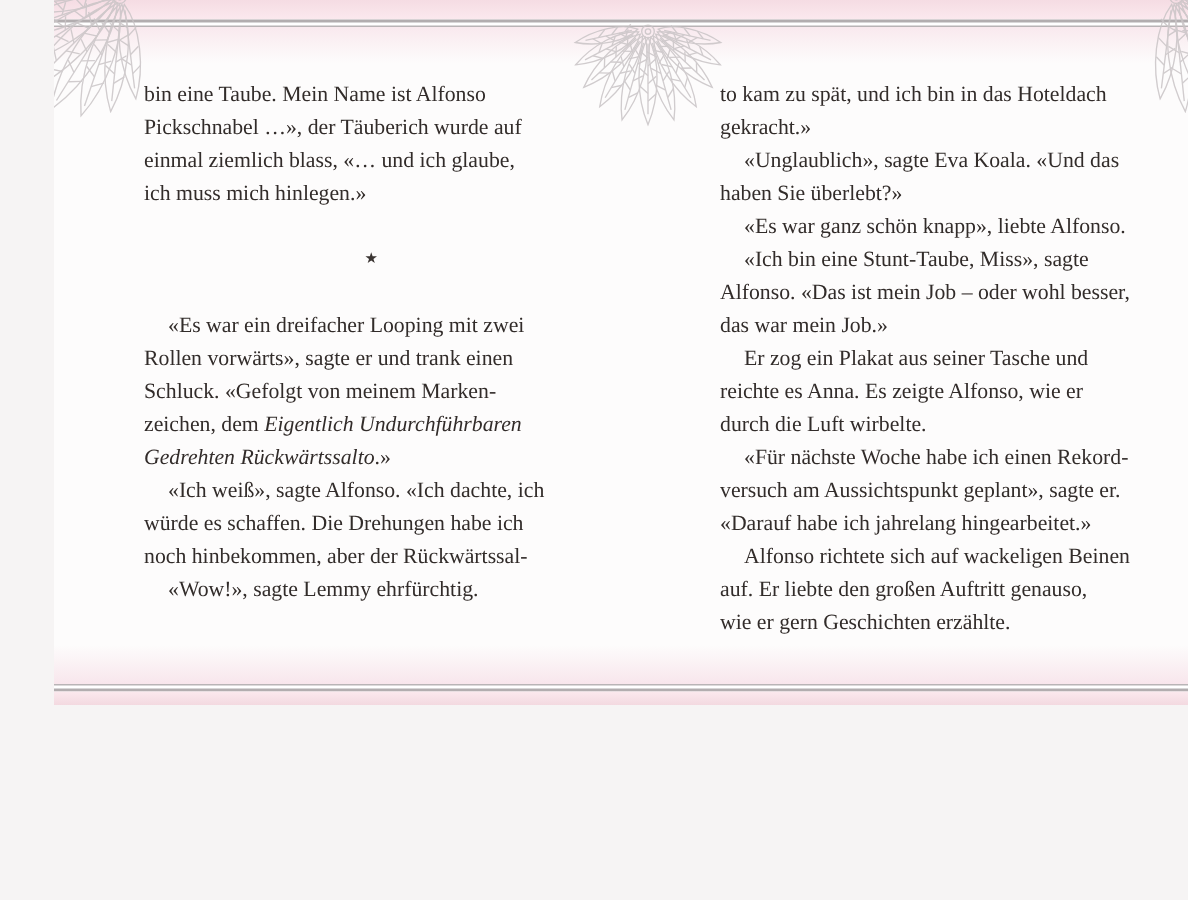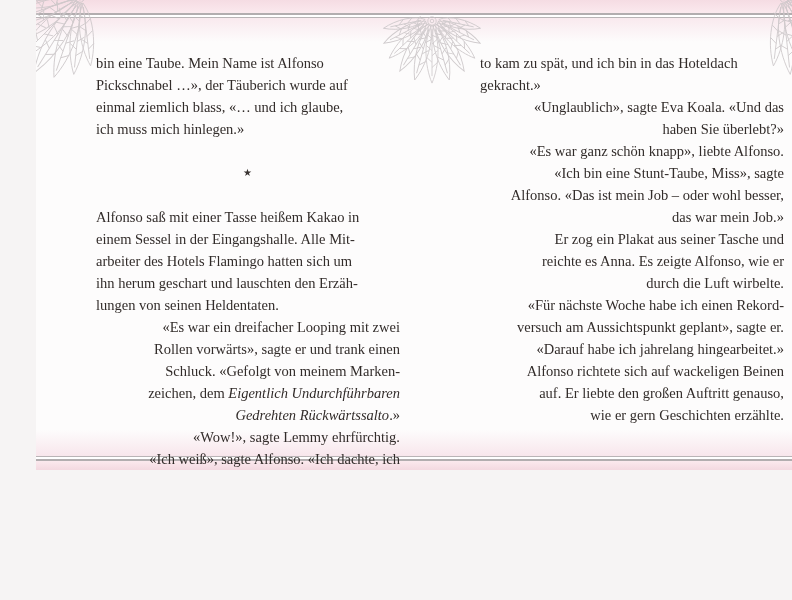--- a/index.html
+++ b/index.html
@@ -23,21 +23,21 @@
     border-top:1px solid #b9b4b6;border-bottom:2px solid #b2adaf;background:#fff;}
   .band-bottom{position:absolute;left:0;bottom:0;width:100%;height:9px;
     background:linear-gradient(#fbe9ee,#f3d9e0);}
 
   
   .text-col{position:absolute;top:52px;width:304px;
     font-size:14.5px;line-height:22px;text-align:left;}
   .col-left{left:60px;}
   .col-right{left:444px;}
   .para{margin:0;white-space:pre-line;}
-  .para.indent{text-indent:16px;text-align:right;}
+  .para.indent{text-indent:16px;}
   .para em{font-style:italic;}
   .separator{height:22px;line-height:22px;margin:22px 0;
     text-align:center;font-size:10px;color:#3a3432;letter-spacing:1px;}
   .page-number{position:absolute;top:492px;width:284px;
     text-align:center;font-size:14px;color:#0369a1;}
   .num-left{left:60px;}
   .num-right{left:452px;}
 
   
   .orn{position:absolute;width:240px;height:240px;pointer-events:none;}
@@ -684,34 +684,29 @@
         </svg>
       </div>
     </div>
 
   <div class="text-col col-left" id="leftCol">
       <p class="para"><span>bin eine Taube. Mein Name ist Alfonso
 Pickschnabel …», der Täuberich wurde auf
 einmal ziemlich blass, «… und ich glaube,
 ich muss mich hinlegen.»</span></p>
       <div class="separator">★</div>
-      <p class="para"><span>Alfonso saß mit einer Tasse heißem Kakao in
-einem Sessel in der Eingangshalle. Alle Mit-
-arbeiter des Hotels Flamingo hatten sich um
-ihn herum geschart und lauschten den Erzäh-
-lungen von seinen Heldentaten.</span></p>
       <p class="para indent"><span>«Es war ein dreifacher Looping mit zwei
 Rollen vorwärts», sagte er und trank einen
 Schluck. «Gefolgt von meinem Marken-
 zeichen, dem </span><em>Eigentlich Undurchführbaren
 Gedrehten Rückwärtssalto</em><span>.»</span></p>
-      <p class="para indent"><span>«Wow!», sagte Lemmy ehrfürchtig.</span></p>
       <p class="para indent"><span>«Ich weiß», sagte Alfonso. «Ich dachte, ich
 würde es schaffen. Die Drehungen habe ich
 noch hinbekommen, aber der Rückwärtssal-</span></p>
+      <p class="para indent"><span>«Wow!», sagte Lemmy ehrfürchtig.</span></p>
     </div>
   <div class="text-col col-right" id="rightCol">
       <p class="para"><span>to kam zu spät, und ich bin in das Hoteldach
 gekracht.»</span></p>
       <p class="para indent"><span>«Unglaublich», sagte Eva Koala. «Und das
 haben Sie überlebt?»</span></p>
       <p class="para indent"><span>«Es war ganz schön knapp», liebte Alfonso.</span></p>
       <p class="para indent"><span>«Ich bin eine Stunt-Taube, Miss», sagte
 Alfonso. «Das ist mein Job – oder wohl besser,
 das war mein Job.»</span></p>

